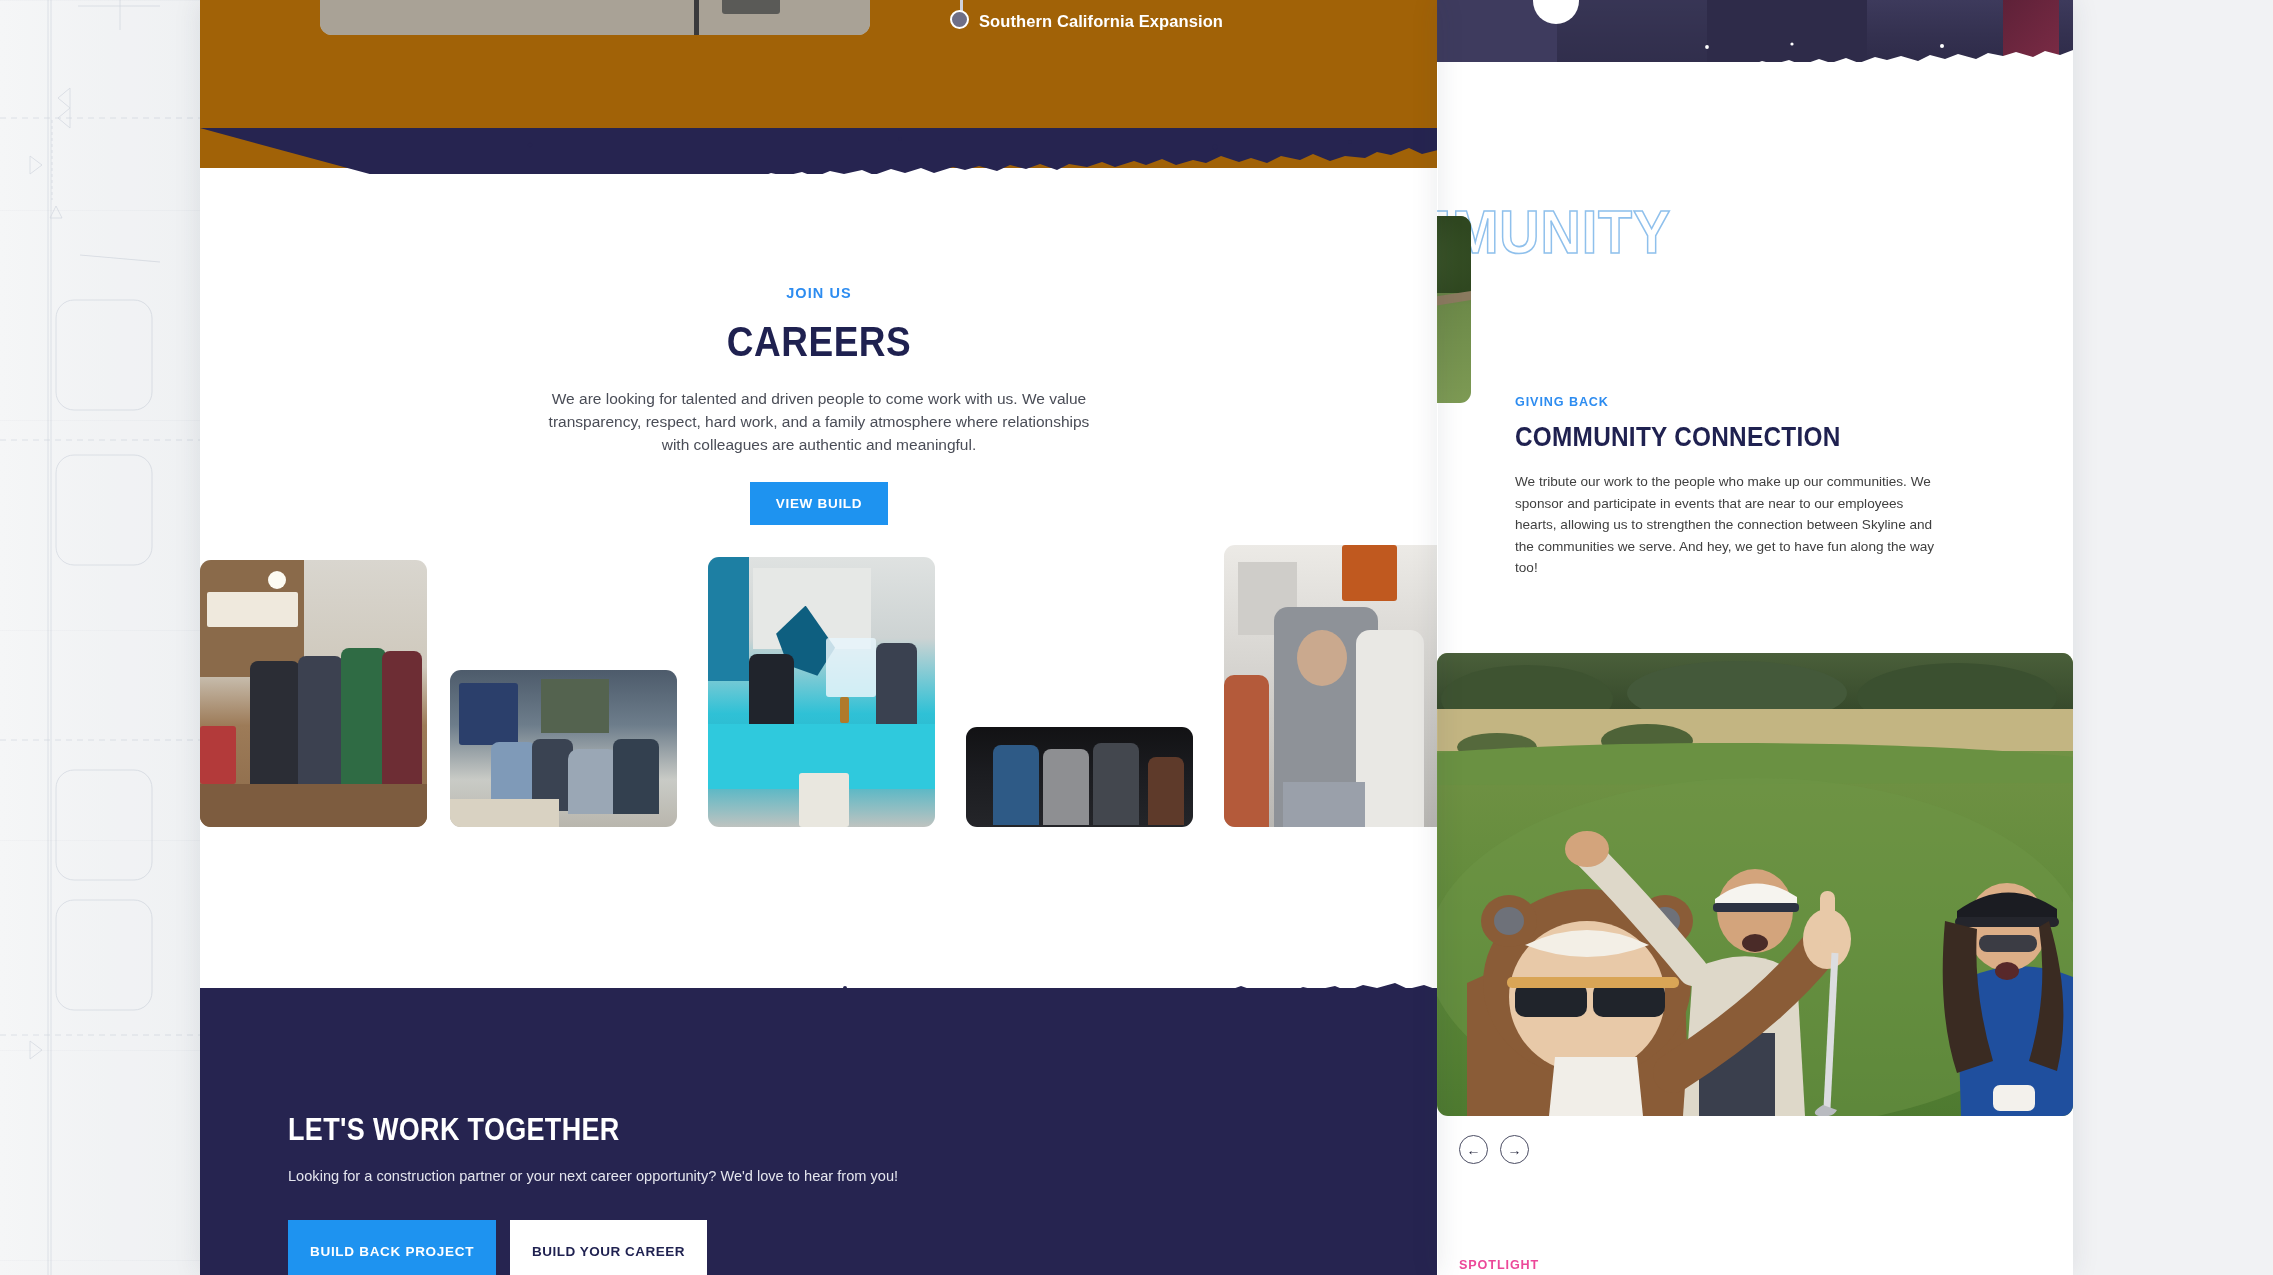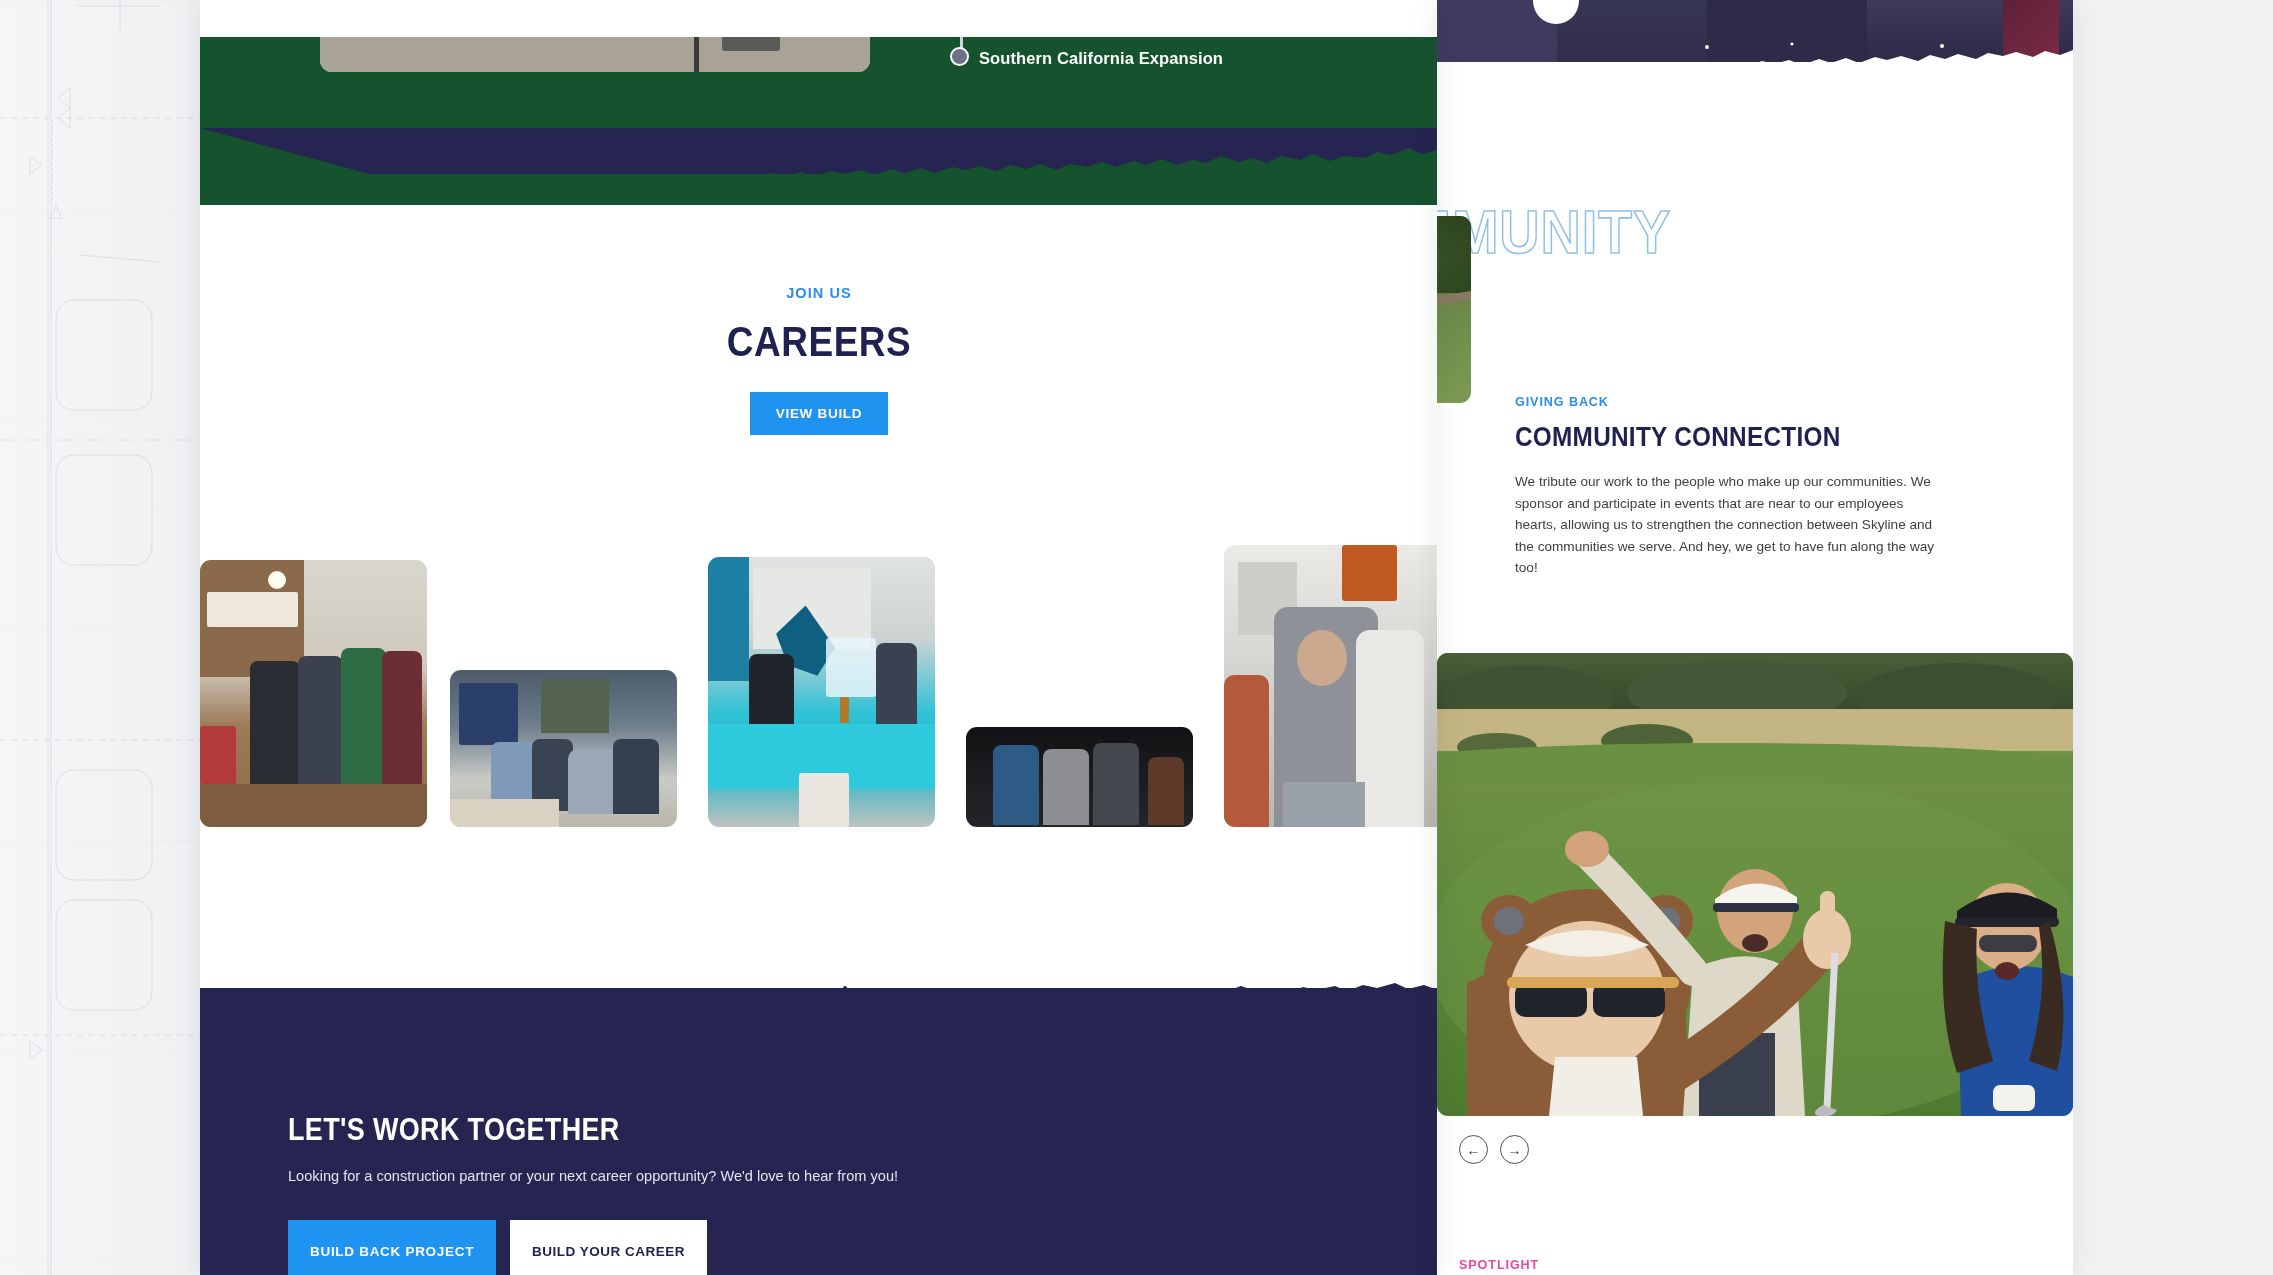--- a/index.html
+++ b/index.html
@@ -37,23 +37,22 @@
     position: absolute;
     left: 200px; top: 0;
     width: 1238px; height: 1275px;
     background: #ffffff;
     overflow: hidden;
   }
 
   .navy-top {
     position: absolute; left: 0; top: 0;
     width: 1238px; height: 168px;
-    background: #14532d;
-    overflow: hidden;
-    margin-top: 37px;
+    background: #a16207;
+    overflow: hidden;
   }
   .navy-bottom {
     position: absolute; left: 0; top: 988px;
     width: 1238px; height: 287px;
     background: #262450;
     overflow: hidden;
   }
 
   
   .torn { position: absolute; left: 0; width: 1238px; height: 46px; }
@@ -261,20 +260,21 @@
       <path fill="#262450" d="M0,0 H1238 V22 l-16,4 -13,-6 -18,7 -14,-3 -12,6 -20,-2 -15,5 -17,-7 -13,6 -19,-4 -14,7 -16,-5 -12,4 -18,-6 -15,7 -13,-3 -17,5 -14,-6 -16,6 -12,-4 -19,6 -13,-5 -15,5 -18,-3 -12,6 -17,-6 -14,5 -16,-4 -13,6 -18,-5 -14,4 -12,-3 -19,6 -13,-5 -16,5 -14,-4 -17,6 -12,-5 -18,4 -14,-3 -15,6 -13,-5 -17,4 -14,-3 -16,6 -12,-5 -18,4 -15,-3 -13,6 -17,-5 -14,4 -16,-3 -12,5 -19,-4 -13,4 -15,-3 -18,5 -12,-4 -17,4 -14,-3 -16,5 -13,-4 -18,4 -14,-2 -12,4 -19,-3 -13,4 Z"></path>
       <circle cx="330" cy="17" r="2.2" fill="#262450"></circle>
       <circle cx="700" cy="11" r="1.8" fill="#262450"></circle>
       <circle cx="1015" cy="19" r="2.4" fill="#262450"></circle>
       <circle cx="1150" cy="14" r="1.9" fill="#262450"></circle>
     </svg>
 
     <div class="careers">
       <div class="eyebrow">JOIN US</div>
       <h2>CAREERS</h2>
+      <p class="body">We are looking for talented and driven people to come work with us. We value transparency, respect, hard work, and a family atmosphere where relationships with colleagues are authentic and meaningful.</p>
       <button class="btn-blue">VIEW BUILD</button>
     </div>
 
     <div class="gallery">
 
       <div class="ph" style="left:0px;top:0px;width:227px;height:267px;">
         <div class="base" style="background:linear-gradient(to bottom,#d9d6cf 0%,#cfc9bd 40%,#9d7b58 62%,#8b6a49 100%);"></div>
         <div style="position:absolute;left:0;top:0;width:46%;height:44%;background:#8a6a4a;"></div>
         <div style="position:absolute;left:3%;top:12%;width:40%;height:13%;background:#efe9dd;border-radius:2px;"></div>
         <div style="position:absolute;left:30%;top:4%;width:18px;height:18px;border-radius:50%;background:#fdfbf2;"></div>

